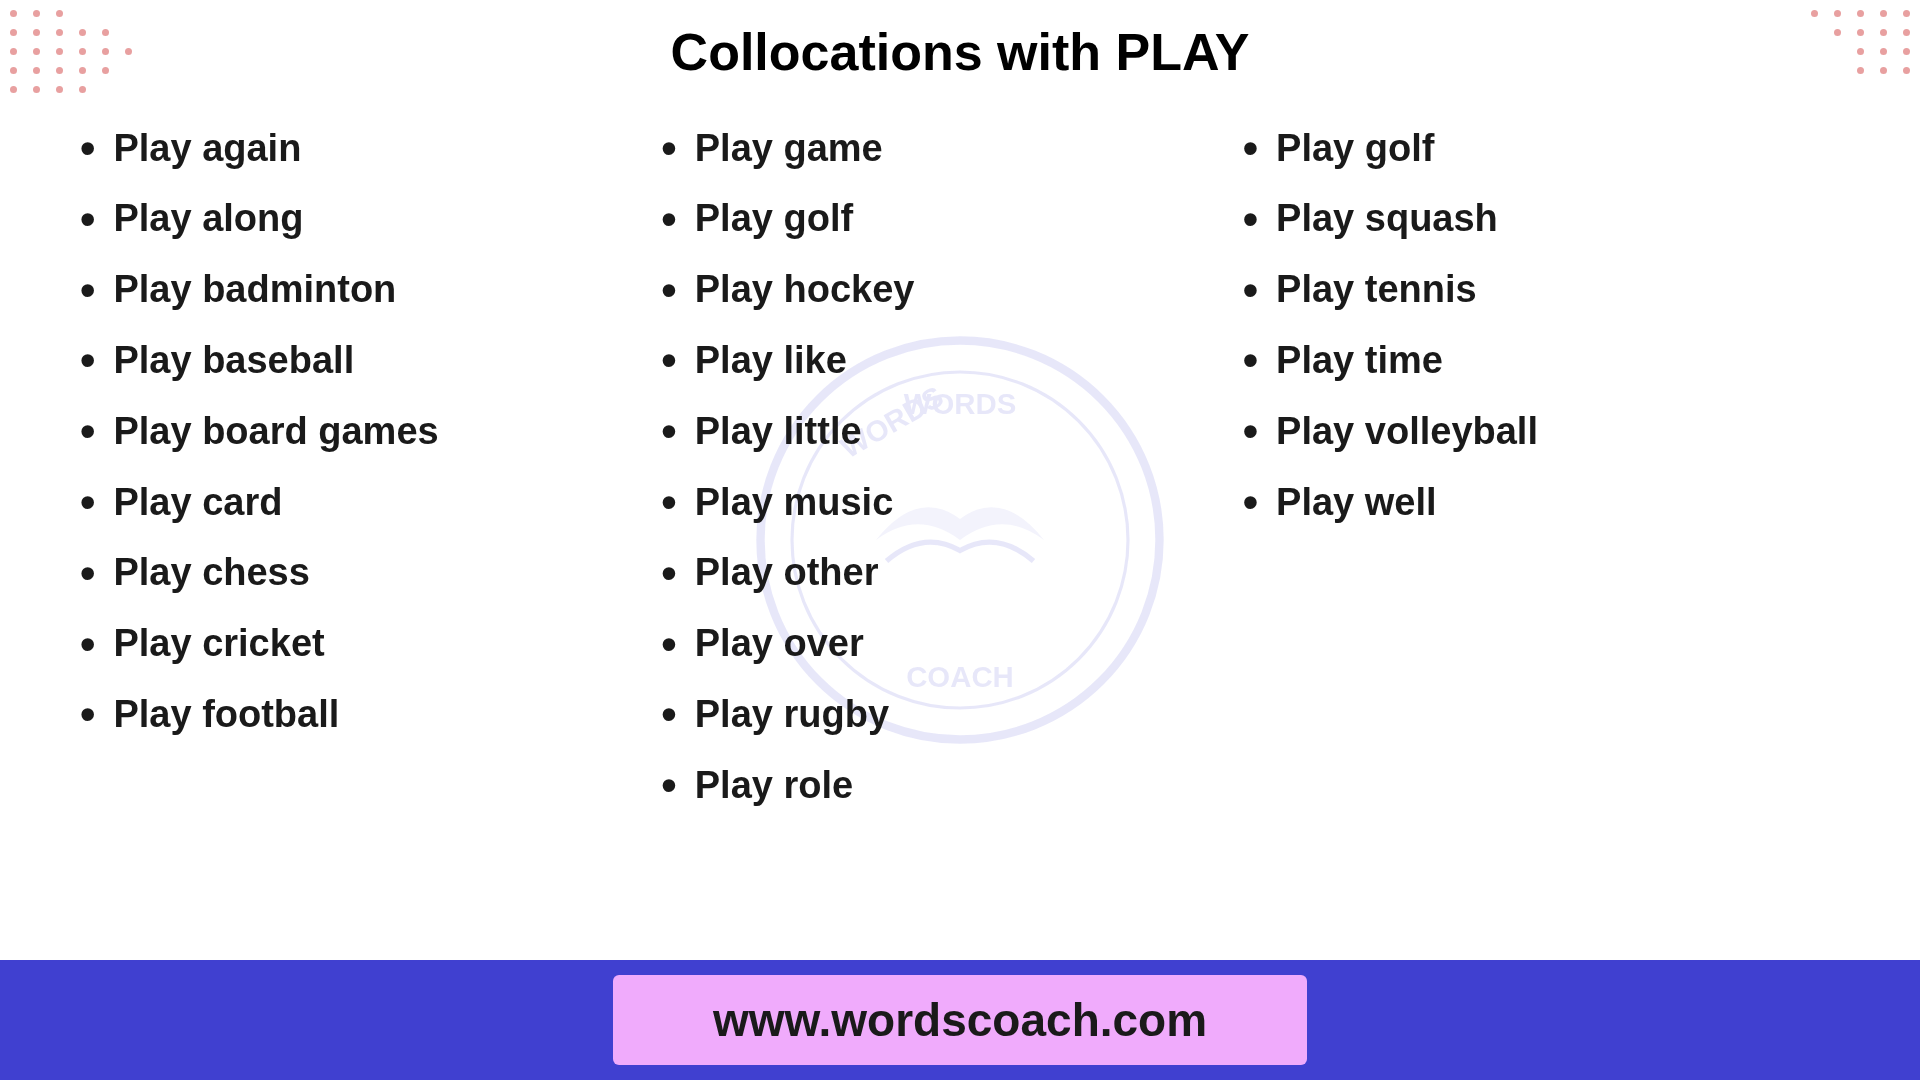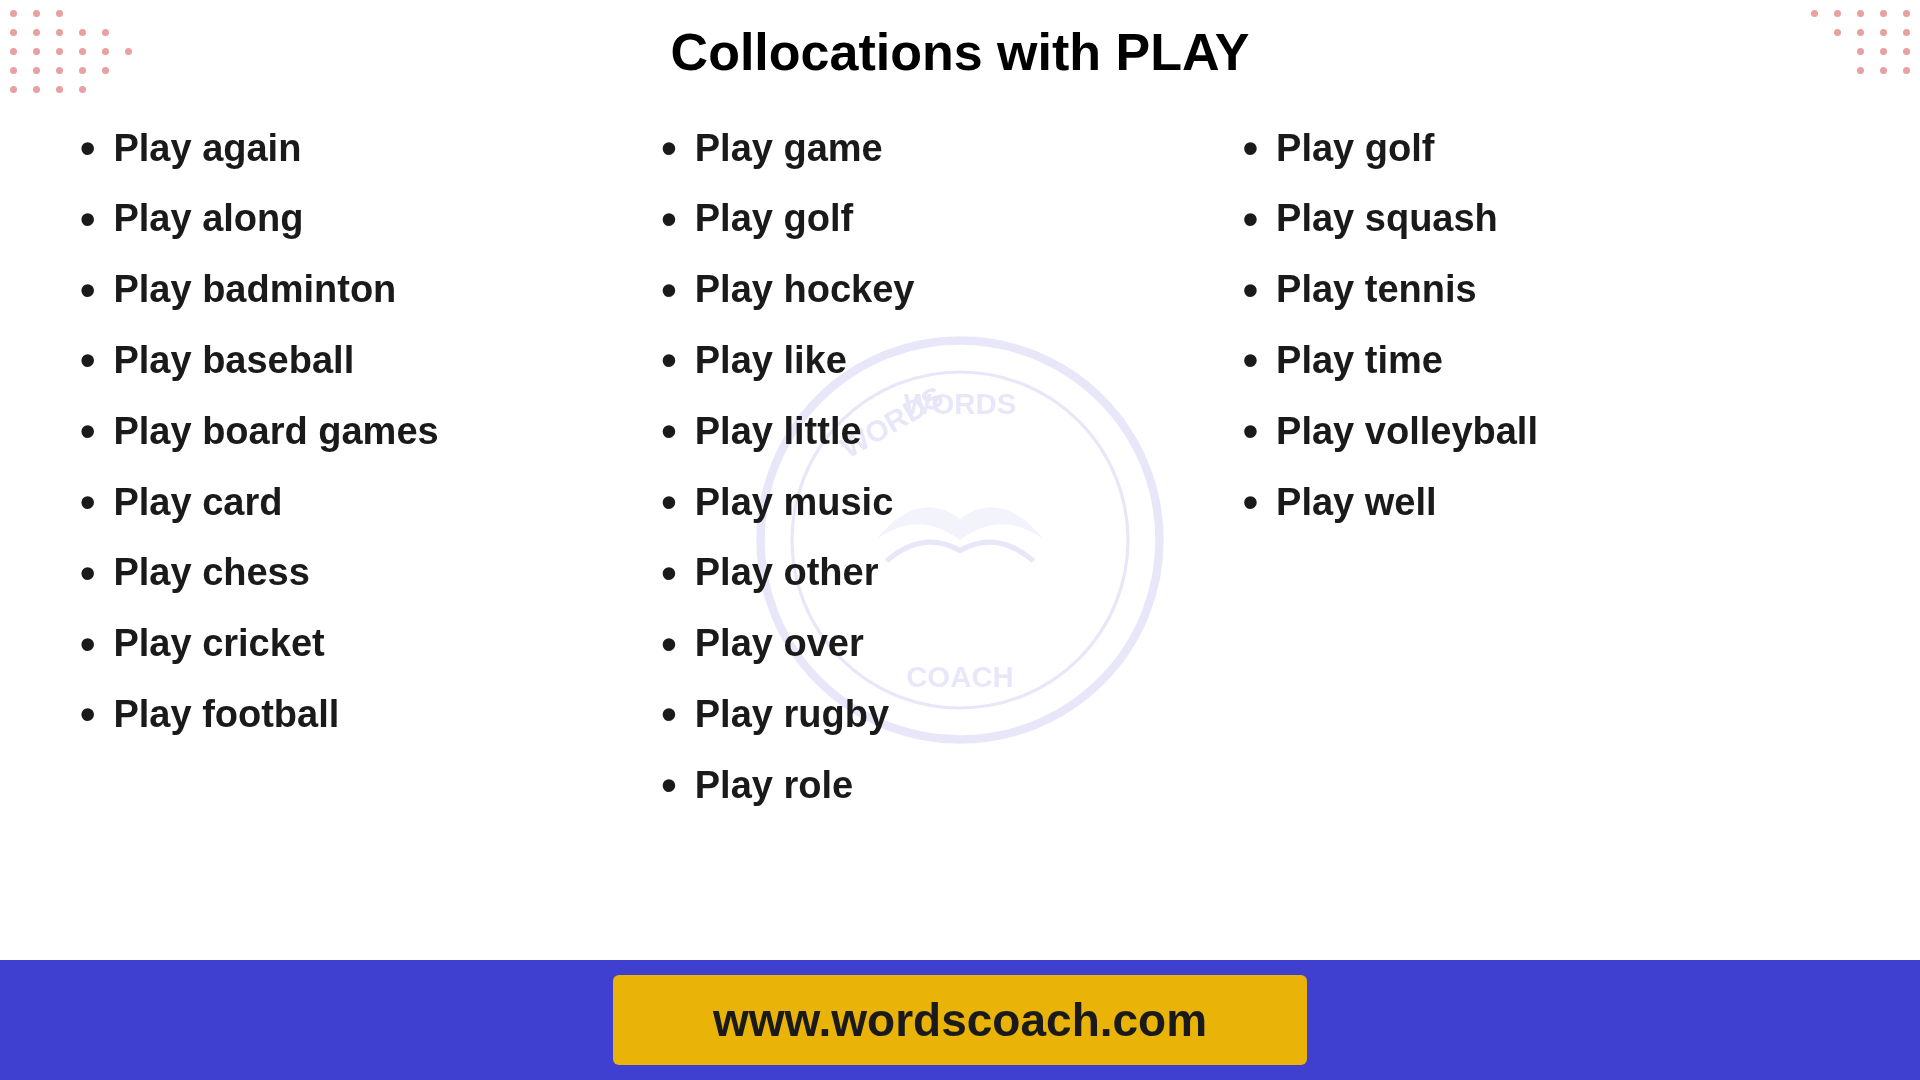--- a/index.html
+++ b/index.html
@@ -106,21 +106,21 @@
       right: 0;
       height: 120px;
       background: #4040d0;
       display: flex;
       align-items: center;
       justify-content: center;
       z-index: 3;
     }
 
     .footer-banner {
-      background: #eab308;
+      background: #f0abfc;
       padding: 18px 100px;
       border-radius: 6px;
     }
 
     .footer-url {
       font-size: 46px;
       font-weight: 700;
       color: #1a1a1a;
     }
 

